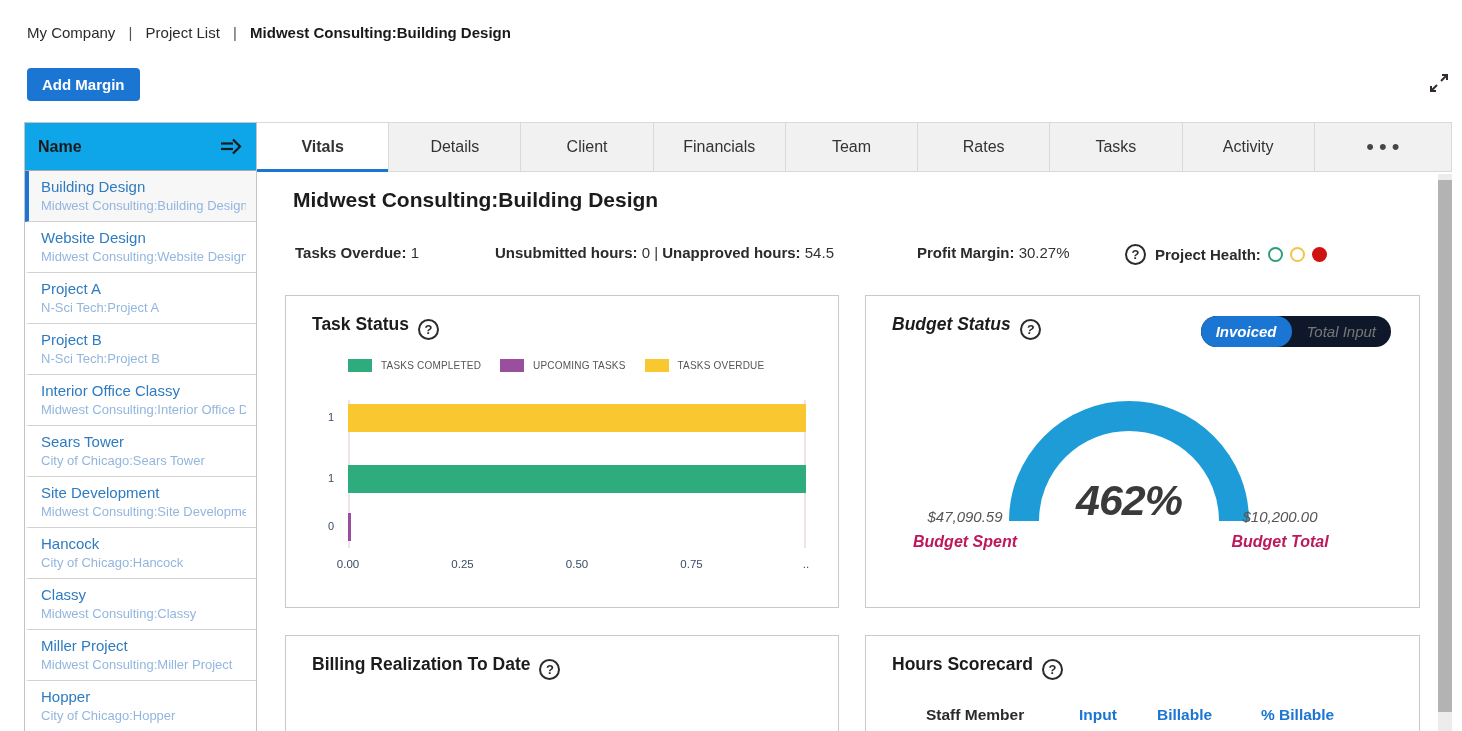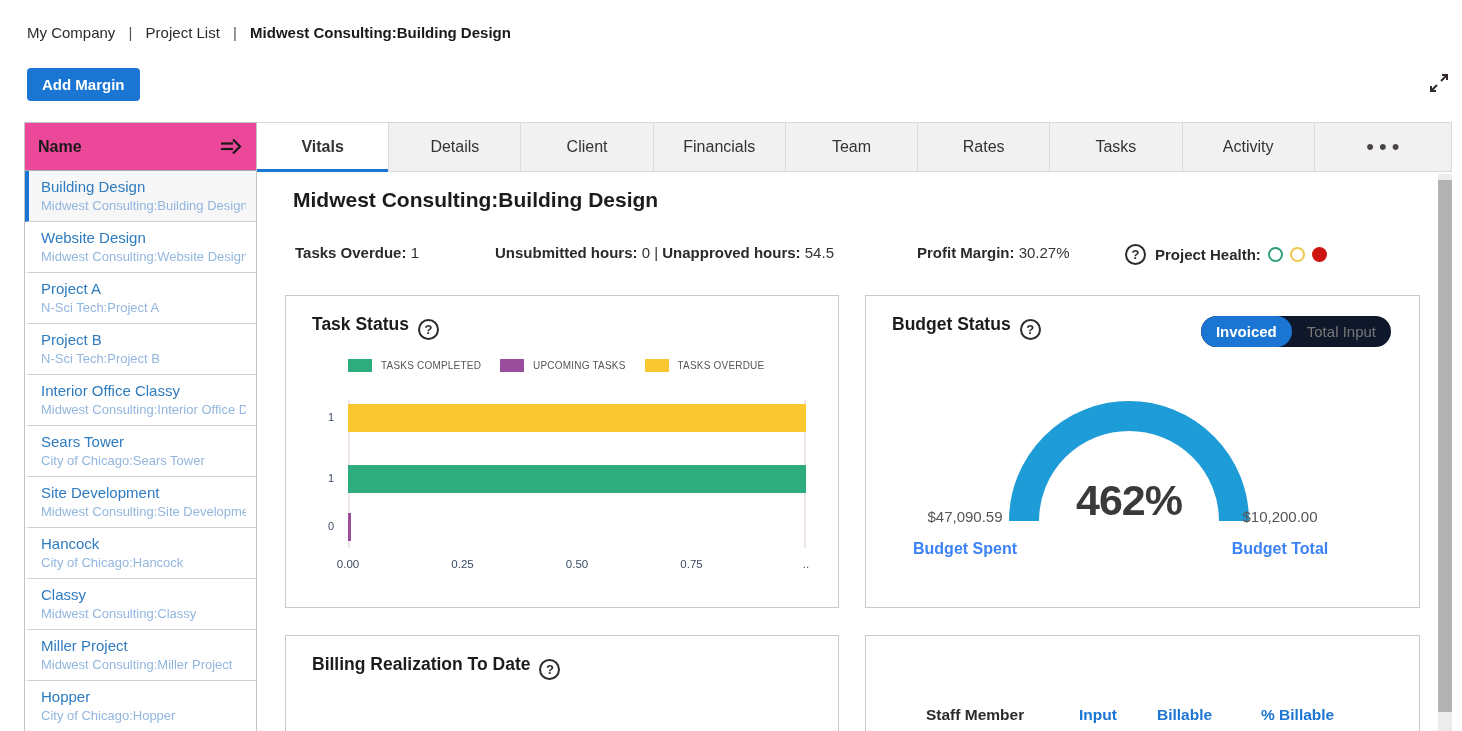--- a/index.html
+++ b/index.html
@@ -15,21 +15,21 @@
   .add-btn {
     position:absolute; left:27px; top:68px; height:33px;
     background:#1b75d2; color:#fff; border:none; border-radius:4px;
     font-family:inherit; font-size:15px; font-weight:bold; padding:0 15px; cursor:pointer;
   }
   .expand-icon { position:absolute; left:1428px; top:72px; width:22px; height:22px; cursor:pointer; }
 
   
   .sidebar { position:absolute; left:24px; top:122px; width:233px; height:610px;
     border:1px solid #c4c4c4; background:#fff; overflow:hidden; }
-  .sidebar-header { height:48px; background:#ec4899; border-bottom:1px solid #aaa;
+  .sidebar-header { height:48px; background:#0ea5e9; border-bottom:1px solid #aaa;
     display:flex; align-items:center; justify-content:space-between; padding:0 13px; }
   .sidebar-header .sh-title { font-weight:bold; font-size:16px; color:#1a1a1a; }
   .collapse-icon { width:24px; height:20px; cursor:pointer; }
   .side-item { padding:7px 10px 8px 12px; border-bottom:1px solid #d2d2d2; border-left:4px solid transparent; cursor:pointer; background:#fff; }
   .side-item.selected { border-left-color:#1b75d2; background:#f7f7f7; }
   .side-item .t { color:#2e7bc0; font-size:15px; white-space:nowrap; overflow:hidden; }
   .side-item .s { color:#93b6de; font-size:13px; white-space:nowrap; overflow:hidden; margin-top:3px; }
 
   
   .tabs { position:absolute; left:257px; top:122px; width:1195px; height:50px;
@@ -58,21 +58,21 @@
   .health-yellow { border:2px solid #f0c64a; }
   .health-red { background:#cf1310; }
 
   .help-icon { display:inline-flex; width:21px; height:21px; border:2px solid #2b2b2b; border-radius:50%;
     align-items:center; justify-content:center; font-size:13px; font-weight:bold; color:#2b2b2b;
     vertical-align:-4px; margin-left:9px; cursor:pointer; }
   .stats .help-icon { margin:0 2px 0 0; vertical-align:-5px; }
 
   .card { position:absolute; background:#fff; border:1px solid #c9c9c9; }
   #card-task    { left:28px;  top:123px; width:554px; height:313px; }
-  #card-budget  { left:608px; top:123px; width:555px; height:313px; }
+  #card-budget  { left:608px; top:123px; width:555px; height:313px;font-style:italic; }
   #card-billing { left:28px;  top:463px; width:554px; height:260px; }
   #card-hours   { left:608px; top:463px; width:555px; height:260px; }
   .card-title { position:absolute; left:26px; top:18px; font-size:17.5px; font-weight:bold; color:#1c1c1c; white-space:nowrap; }
 
   
   .ts-legend { position:absolute; left:62px; top:63px; display:flex; align-items:center; }
   .leg-item { display:flex; align-items:center; margin-right:19px; }
   .leg-swatch { width:24px; height:13px; margin-right:9px; }
   .leg-label { font-size:10px; color:#555; letter-spacing:.2px; }
   #bar-plot { position:absolute; left:62px; right:32px; top:108px; height:142px; }
@@ -89,21 +89,21 @@
   .xtick { position:absolute; transform:translateX(-50%); font-size:11.5px; color:#3b4a63; }
 
   
   .toggle { position:absolute; right:28px; top:20px; display:flex; background:#0f172a; border-radius:17px; font-size:15px; overflow:hidden; cursor:pointer; }
   .toggle .seg { padding:7px 15px; color:#777; }
   .toggle .seg.active { background:#1b75d2; color:#fff; font-weight:bold; border-radius:17px; }
   .gauge-svg { position:absolute; left:0; top:0; width:555px; height:313px; pointer-events:none; }
   .gauge-pct { position:absolute; left:263px; top:180px; transform:translateX(-50%); font-size:43px; font-weight:bold; color:#3a3a3a; letter-spacing:-1px; }
   .gauge-label { position:absolute; width:132px; text-align:center; top:212px; }
   .gauge-label .gv { font-size:15px; color:#555; }
-  .gauge-label .gn { font-size:16px; font-weight:bold; color:#3b82f6; margin-top:15px; }
+  .gauge-label .gn { font-size:16px; font-weight:bold; color:#be185d; margin-top:8px; }
   #gauge-left { left:33px; }
   #gauge-right { left:348px; }
 
   
   .hs-header { position:absolute; top:70px; left:0; width:100%; height:20px; font-size:15.5px; font-weight:bold; }
   .hs-col { position:absolute; white-space:nowrap; }
   .hs-col.c0 { left:60px;  color:#2b2b2b; }
   .hs-col.c1 { left:213px; color:#1b75d2; }
   .hs-col.c2 { left:291px; color:#1b75d2; }
   .hs-col.c3 { left:395px; color:#1b75d2; }
@@ -344,20 +344,23 @@
     </div>
   </div>
 
   <div class="card" id="card-billing">
     <div class="card-title">
       <span>Billing Realization To Date</span><span class="help-icon">?</span>
     </div>
   </div>
 
   <div class="card" id="card-hours">
+    <div class="card-title">
+      <span>Hours Scorecard</span><span class="help-icon">?</span>
+    </div>
     <div class="hs-header">
       <span class="hs-col c0">Staff Member</span>
       <span class="hs-col c1">Input</span>
       <span class="hs-col c2">Billable</span>
       <span class="hs-col c3">% Billable</span>
     </div>
   </div>
 </div>
 
 <div class="scrollbar">

